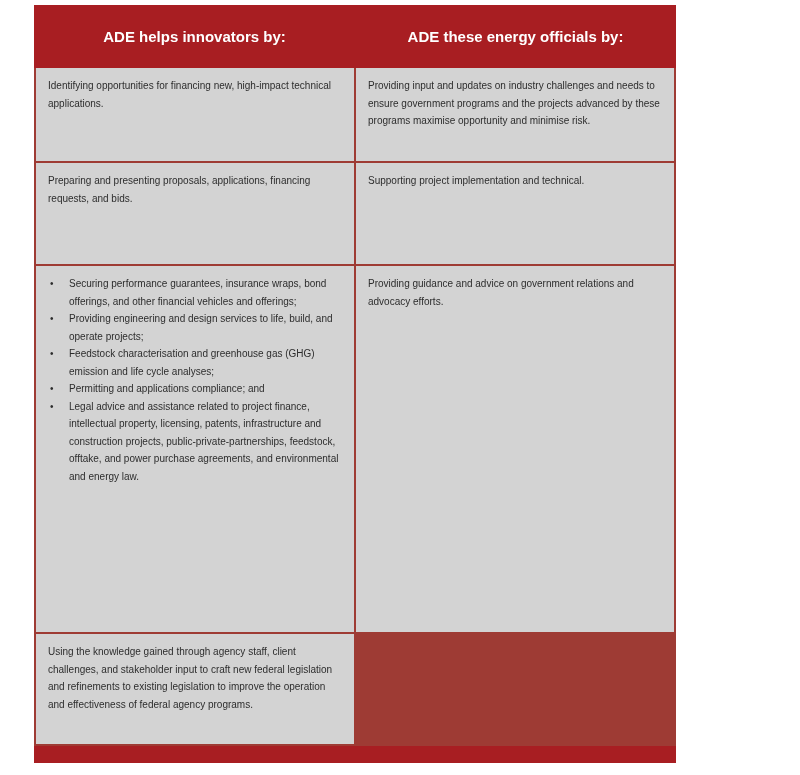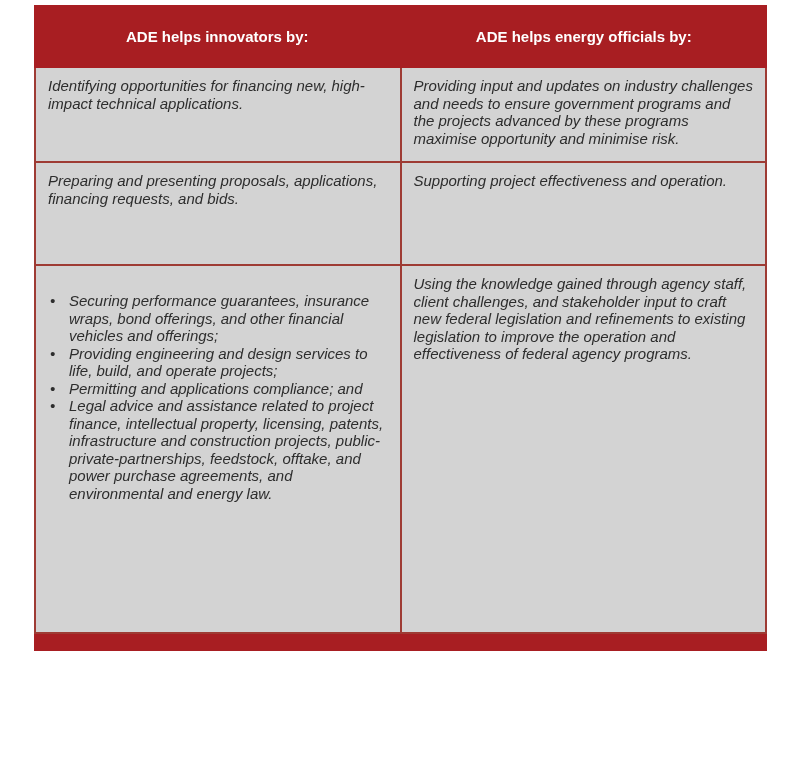--- a/index.html
+++ b/index.html
@@ -13,21 +13,21 @@
   * { margin: 0; padding: 0; box-sizing: border-box; }
   html, body {
     width: 800px; height: 775px;
     background: var(--page-bg);
     font-family: "Liberation Sans", "DejaVu Sans", sans-serif;
     overflow: hidden;
   }
   .table-wrap {
     position: absolute;
     left: 34px; top: 5px;
-    width: 733px;
+    width: 642px;
   }
   .thead {
     display: grid;
     grid-template-columns: 1fr 1fr;
     background: var(--header-bg);
     height: 63px;
     align-items: center;
   }
   .th {
     color: var(--header-text);
@@ -39,34 +39,33 @@
   .tbody {
     background: var(--border-color);
     display: grid;
     grid-template-columns: 1fr 1fr;
     gap: 2px;
     padding: 0 2px 2px 2px;
   }
   .cell {
     background: var(--cell-bg);
     color: var(--body-text);
-    font-size: 15px;
+    font-size: 10px;
     line-height: 17.5px;
     padding: 9px 10px 9px 12px;
-    font-style: italic;
   }
   
   .cell:nth-child(-n+2)            { min-height: 93px; }
   .cell:nth-child(n+3):nth-child(-n+4) { min-height: 101px; }
   .cell:nth-child(n+5):nth-child(-n+6) { min-height: 366px; }
   .cell:nth-child(n+7):nth-child(-n+8) { min-height: 110px; }
 
   .bullet-list {
     list-style: none;
-    margin-top: 17px;
+    margin-top: 0;
   }
   .bullet-list li {
     position: relative;
     padding-left: 21px;
   }
   .bullet-list li::before {
     content: "\2022";
     position: absolute;
     left: 2px;
     top: 0;
@@ -76,39 +75,41 @@
     background: var(--header-bg);
   }
 </style>
 </head>
 <body>
 
 <div class="table-wrap">
 
   <div class="thead">
     <div class="th">ADE helps innovators by:</div>
-    <div class="th">ADE helps energy officials by:</div>
+    <div class="th">ADE these energy officials by:</div>
   </div>
 
   <div class="tbody">
 
     <div class="cell">Identifying opportunities for financing new, high-impact technical applications.</div>
     <div class="cell">Providing input and updates on industry challenges and needs to ensure government programs and the projects advanced by these programs maximise opportunity and minimise risk.</div>
 
     <div class="cell">Preparing and presenting proposals, applications, financing requests, and bids.</div>
 
-    <div class="cell">Supporting project effectiveness and operation.</div>
+    <div class="cell">Supporting project implementation and technical.</div>
     <div class="cell">
       <ul class="bullet-list">
         <li>Securing performance guarantees, insurance wraps, bond offerings, and other financial vehicles and offerings;</li>
         <li>Providing engineering and design services to life, build, and operate projects;</li>
+        <li>Feedstock characterisation and greenhouse gas (GHG) emission and life cycle analyses;</li>
         <li>Permitting and applications compliance; and</li>
         <li>Legal advice and assistance related to project finance, intellectual property, licensing, patents, infrastructure and construction projects, public-private-partnerships, feedstock, offtake, and power purchase agreements, and environmental and energy law.</li>
       </ul>
     </div>
 
+    <div class="cell">Providing guidance and advice on government relations and advocacy efforts.</div>
     <div class="cell">Using the knowledge gained through agency staff, client challenges, and stakeholder input to craft new federal legislation and refinements to existing legislation to improve the operation and effectiveness of federal agency programs.</div>
 
   </div>
 
   <div class="tfoot"></div>
 
 </div>
 
 </body></html>

